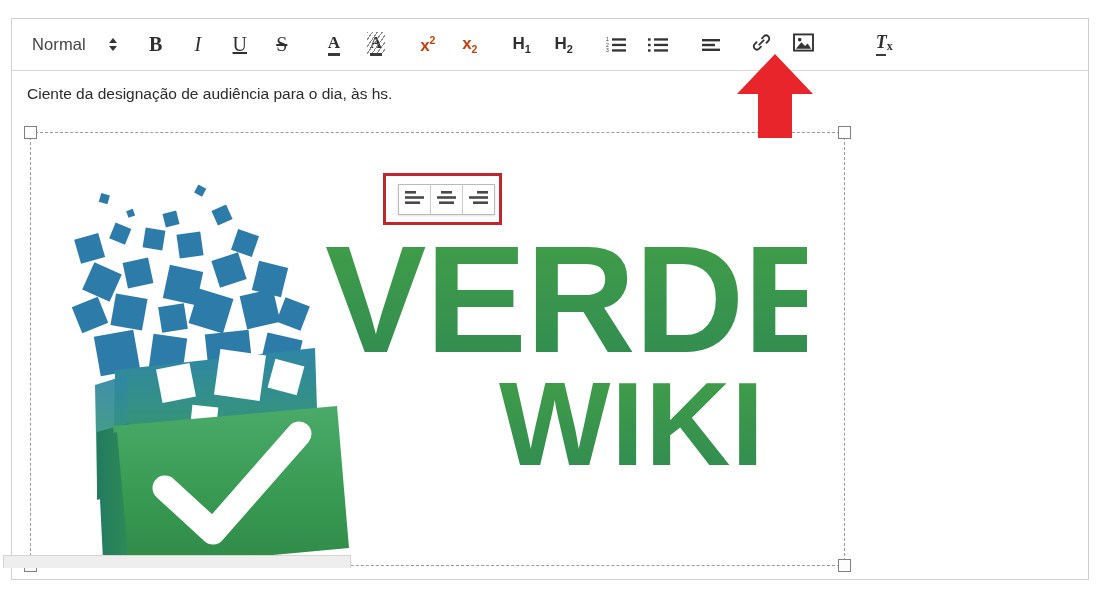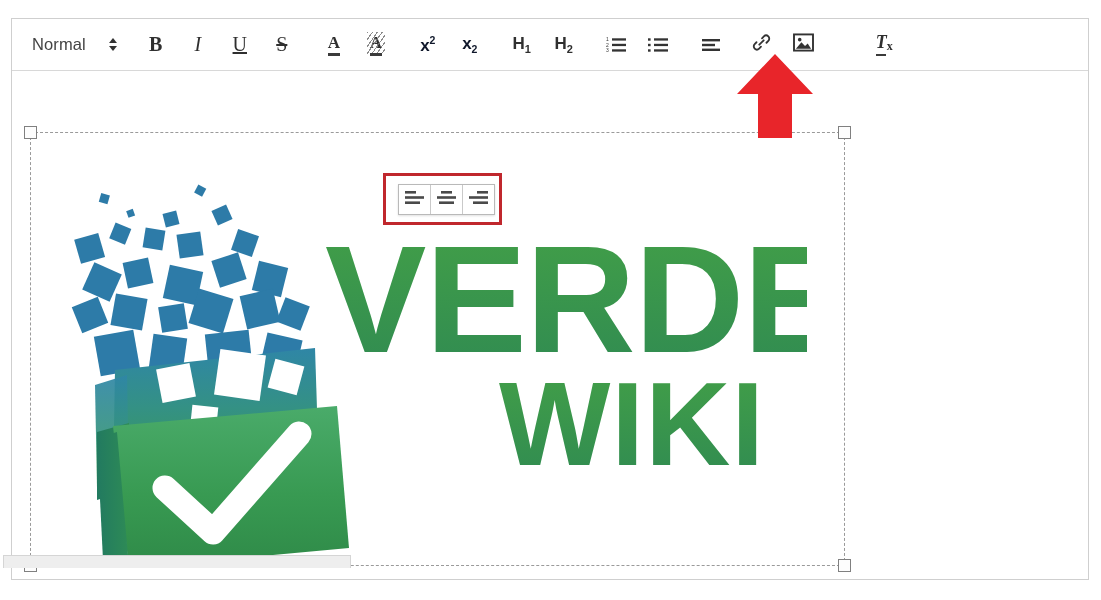--- a/index.html
+++ b/index.html
@@ -105,21 +105,21 @@
     pointer-events: none;
   }
   .hatchA::after {
     content: ""; position: absolute;
     left: 0; right: 0; bottom: 0;
     height: 3px; background: #3b3b3b;
   }
 
   .sup, .sub {
     font-family: "Liberation Sans", sans-serif;
-    font-weight: bold; font-size: 17px; color: #0f172a;
+    font-weight: bold; font-size: 17px; color: #c2410c;
   }
   .sup sup, .sub sub { font-size: 10.5px; font-weight: bold; }
 
   .hx {
     font-family: "Liberation Sans", sans-serif;
     font-weight: bold; font-size: 17px; color: #2f2f2f;
   }
   .hx sub { font-size: 11px; }
 
   
@@ -369,20 +369,21 @@
 
       <div class="sep-lg"></div>
 
       <div class="tb-btn">
         <span class="tx"><span>T</span><span class="x">x</span></span>
       </div>
     </div>
 
     <div class="doc">
 
+      <div class="para">Ciente da designação de audiência para o dia, às hs.</div>
 
       <div class="logo-wrap">
         <svg class="logo-svg" viewBox="0 0 740 400">
           <defs>
             <linearGradient id="gFlag" x1="0" y1="0" x2="0" y2="1">
               <stop offset="0%" stop-color="#2f86a6"></stop>
               <stop offset="45%" stop-color="#349184"></stop>
               <stop offset="100%" stop-color="#3a9a4d"></stop>
             </linearGradient>
             <linearGradient id="gBand" x1="0" y1="0" x2="0" y2="1">

